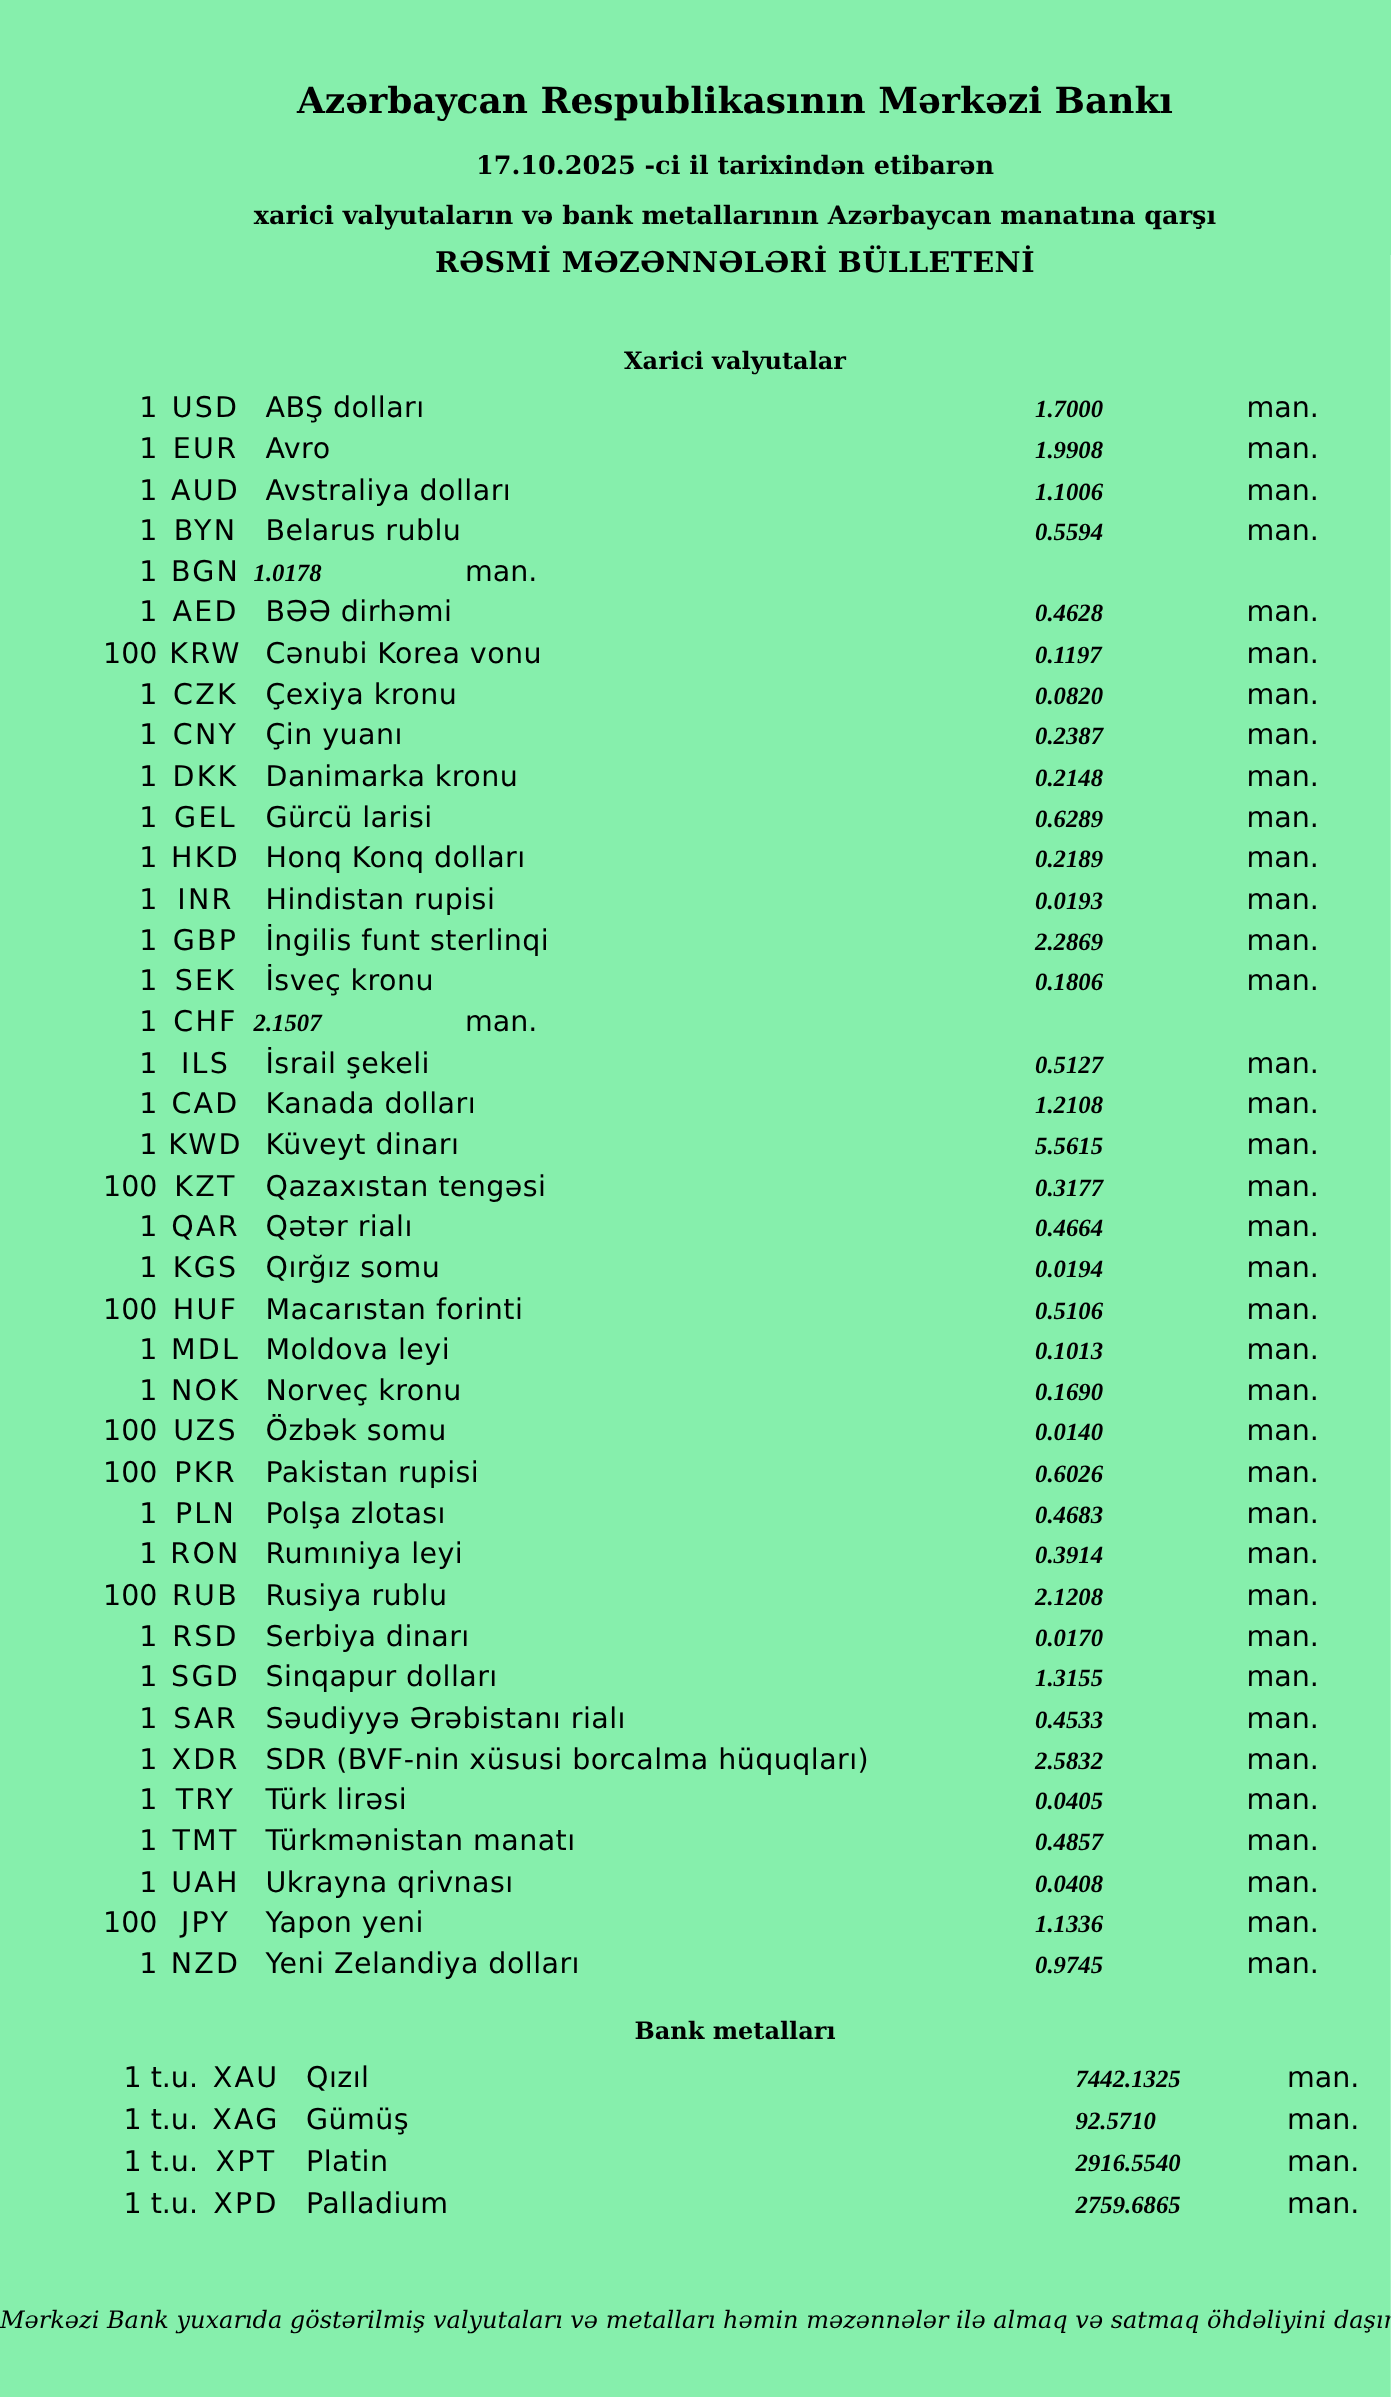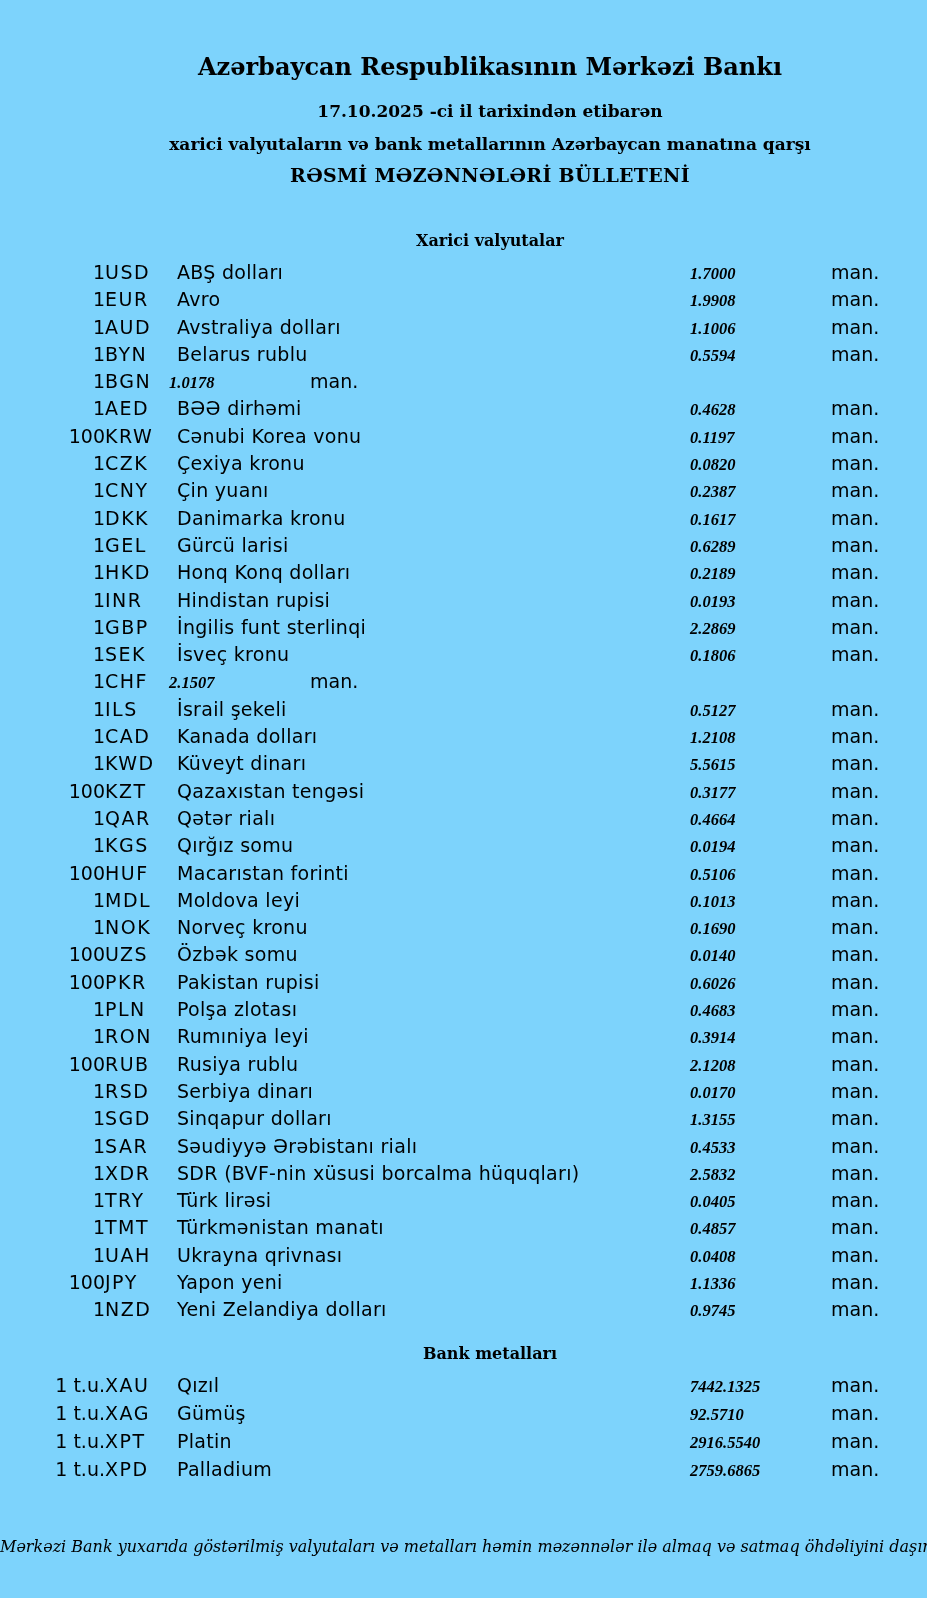--- a/index.html
+++ b/index.html
@@ -5,49 +5,49 @@
   html, body { margin: 0; padding: 0; }
   body {
     width: 927px; height: 1598px;
     background: #ffffff;
     font-family: "DejaVu Sans", "Liberation Sans", sans-serif;
     color: #000000;
   }
   .page {
     position: relative;
     width: 927px; height: 1598px;
-    background: #7dd3fc;
+    background: #86efac;
     overflow: hidden;
   }
   .hdr, .section-title {
     position: absolute; left: 0; width: 980px;
     text-align: center;
     font-family: "DejaVu Serif", "Liberation Serif", serif;
     font-weight: bold;
     white-space: nowrap;
   }
   .hdr-title    { top: 52px;  font-size: 24px; }
   .hdr-date     { top: 101px; font-size: 17px; }
   .hdr-subject  { top: 134px; font-size: 17px; }
   .hdr-bulletin { top: 164px; font-size: 19px; letter-spacing: 0.3px; }
   .st-cur { top: 231px;  font-size: 16px; }
   .st-met { top: 1344px; font-size: 16px; }
 
   .table { position: absolute; left: 0; width: 927px; }
   .t-cur { top: 261px; }
   .t-met { top: 1374px; }
   .t-cur .row { height: 27.3px; }
-  .t-met .row { height: 28px; }
+  .t-met .row { height: 28px; padding-left: 27px; }
 
   .row {
     display: flex; align-items: baseline;
     font-size: 19px; white-space: nowrap;
   }
   .c-qty  { flex: 0 0 auto; width: 105px; text-align: right; }
-  .c-code { flex: 0 0 auto; width: 64px;  letter-spacing: 1.5px; }
+  .c-code { flex: 0 0 auto; width: 64px;  text-align: center; letter-spacing: 1.5px; }
   .c-name { flex: 0 0 auto; width: 521px; padding-left: 8px; box-sizing: border-box; letter-spacing: 0.3px; }
   .c-rate {
     flex: 0 0 auto; width: 127px; text-align: left;
     font-family: "Liberation Serif", serif;
     font-style: italic; font-weight: bold; font-size: 16.5px;
   }
   .c-man  { flex: 0 0 auto; padding-left: 14px; }
 
   .footer {
     position: absolute; top: 1537px; left: 0; width: 934px;
@@ -139,21 +139,21 @@
         <span class="c-code">CNY</span>
         <span class="c-name">Çin yuanı</span>
         <span class="c-rate">0.2387</span>
         <span class="c-man">man.</span>
       </div>
 
       <div class="row">
         <span class="c-qty">1</span>
         <span class="c-code">DKK</span>
         <span class="c-name">Danimarka kronu</span>
-        <span class="c-rate">0.1617</span>
+        <span class="c-rate">0.2148</span>
         <span class="c-man">man.</span>
       </div>
 
       <div class="row">
         <span class="c-qty">1</span>
         <span class="c-code">GEL</span>
         <span class="c-name">Gürcü larisi</span>
         <span class="c-rate">0.6289</span>
         <span class="c-man">man.</span>
       </div>

